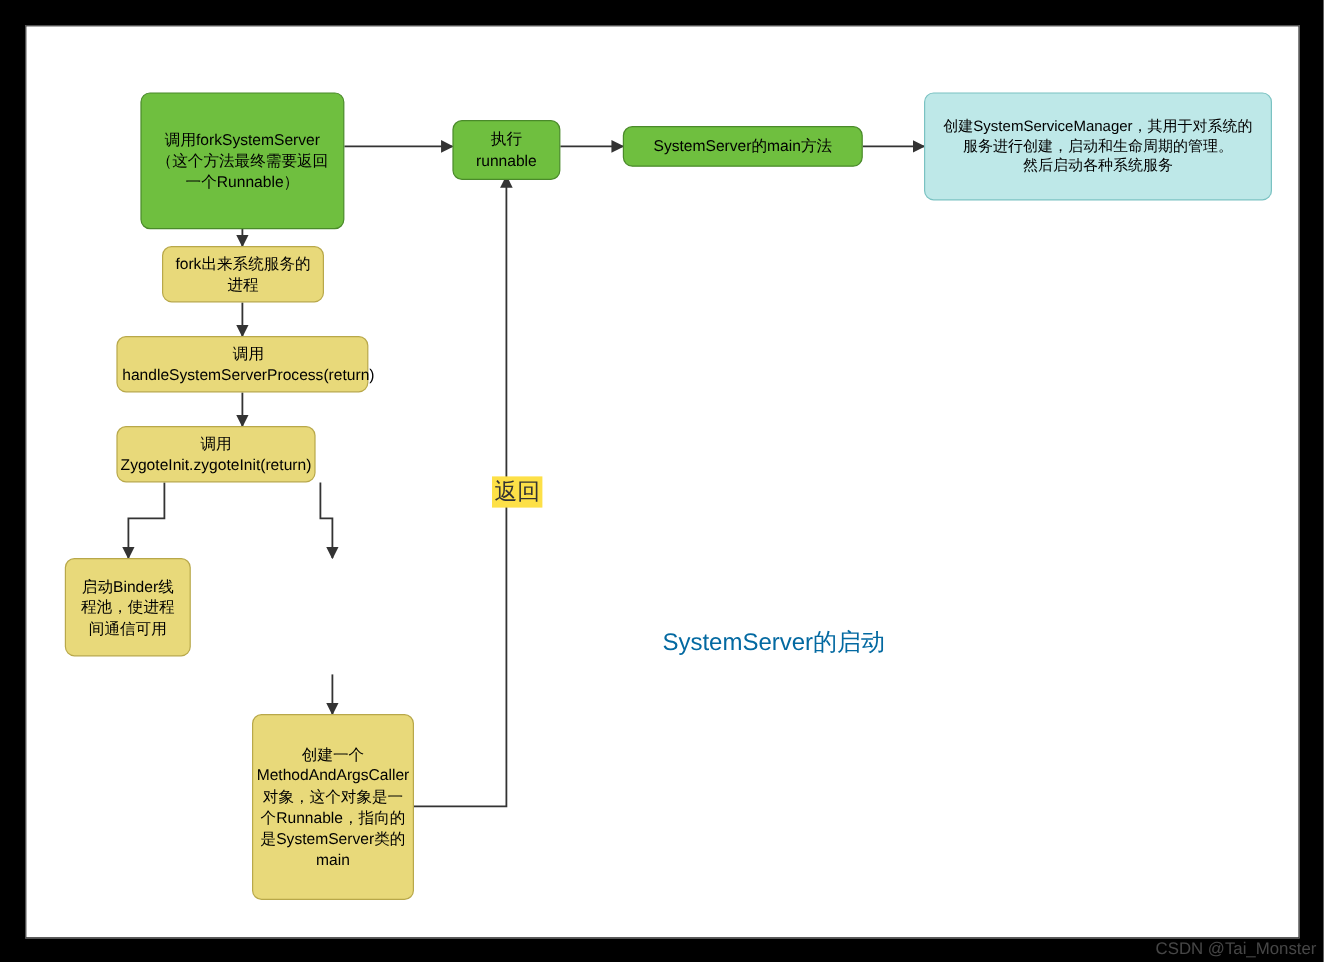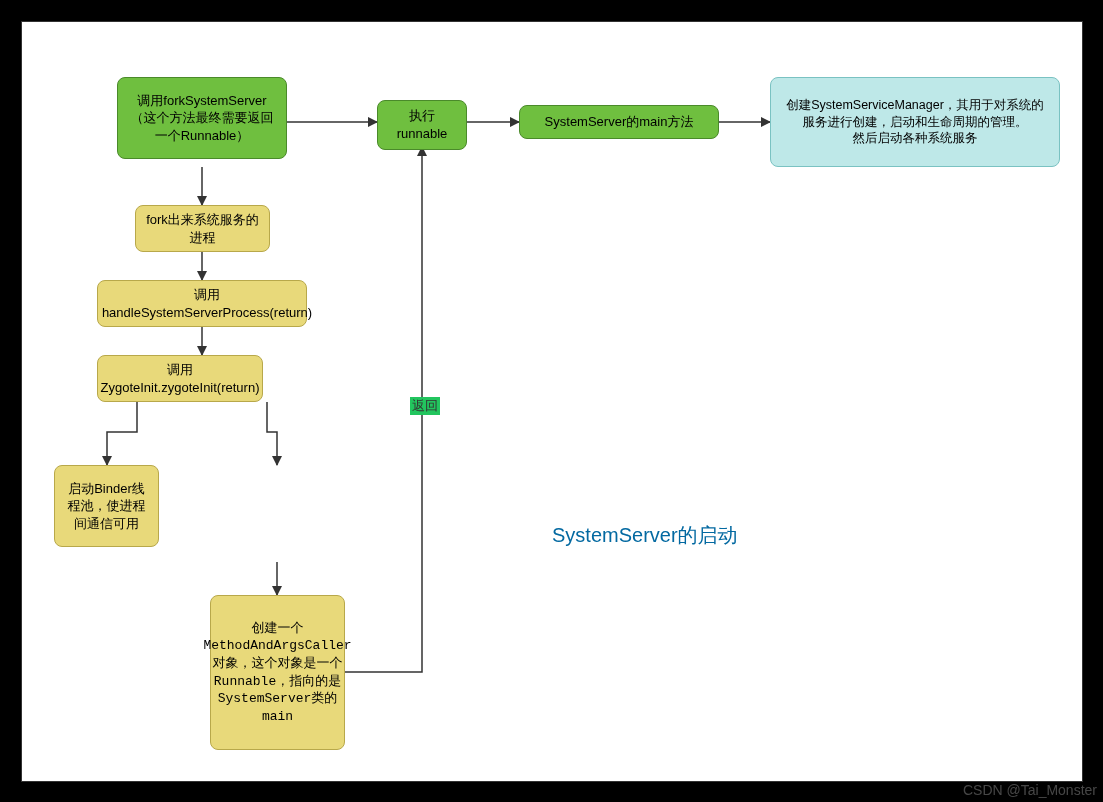--- a/index.html
+++ b/index.html
@@ -47,23 +47,23 @@
     border: 1px solid #7ac2c2;
     color: #000;
   }
   .title {
     position: absolute;
     font-size: 20px;
     color: #0369a1;
   }
   .label {
     position: absolute;
-    font-size: 13px;
+    font-size: 19px;
     color: #333;
-    background: #22c55e;
+    background: #fde047;
     padding: 0 2px;
   }
   .watermark {
     position: absolute;
     right: 6px;
     bottom: 4px;
     color: rgba(200,200,200,0.35);
     font-size: 14px;
     margin-left: 20px;
   }
@@ -99,21 +99,21 @@
     <path d="M 180 305 L 180 333" stroke="#333" stroke-width="1.5" fill="none" marker-end="url(#arrow)"></path>
 
     <path d="M 115 380 L 115 410 L 85 410 L 85 443" stroke="#333" stroke-width="1.5" fill="none" marker-end="url(#arrow)"></path>
     <path d="M 245 380 L 245 410 L 255 410 L 255 443" stroke="#333" stroke-width="1.5" fill="none" marker-end="url(#arrow)"></path>
 
     <path d="M 255 540 L 255 573" stroke="#333" stroke-width="1.5" fill="none" marker-end="url(#arrow)"></path>
 
     <path d="M 320 650 L 400 650 L 400 125" stroke="#333" stroke-width="1.5" fill="none" marker-end="url(#arrow)"></path>
   </svg>
 
-  <div class="node green" style="left:95px; top:55px; width:170px; height:82px;">
+  <div class="node green" style="left:95px; top:55px; width:170px; height:114px;">
     <span>调用forkSystemServer（这个方法最终需要返回一个Runnable）</span>
   </div>
 
   <div class="node green" style="left:355px; top:78px; width:90px; height:50px;">
     <span>执行runnable</span>
   </div>
 
   <div class="node green" style="left:497px; top:83px; width:200px; height:34px;">
     <span>SystemServer的main方法</span>
   </div>
@@ -133,21 +133,21 @@
 
   <div class="node yellow" style="left:75px; top:333px; width:166px; height:47px;">
     <span>调用ZygoteInit.zygoteInit(return)</span>
   </div>
 
   <div class="node yellow" style="left:32px; top:443px; width:105px; height:82px;">
     <span>启动Binder线程池，使进程间通信可用</span>
   </div>
 
 
-  <div class="node yellow" style="left:188px; top:573px; width:135px; height:155px;font-family:Liberation Mono, monospace;">
+  <div class="node yellow" style="left:188px; top:573px; width:135px; height:155px;">
     <span>创建一个MethodAndArgsCaller对象，这个对象是一个Runnable，指向的是SystemServer类的main</span>
   </div>
 
   <span class="label" style="left:388px; top:375px;">返回</span>
 
   <span class="title" style="left:530px; top:500px;">SystemServer的启动</span>
 
 </div>
 
 <span class="watermark">CSDN @Tai_Monster</span>

